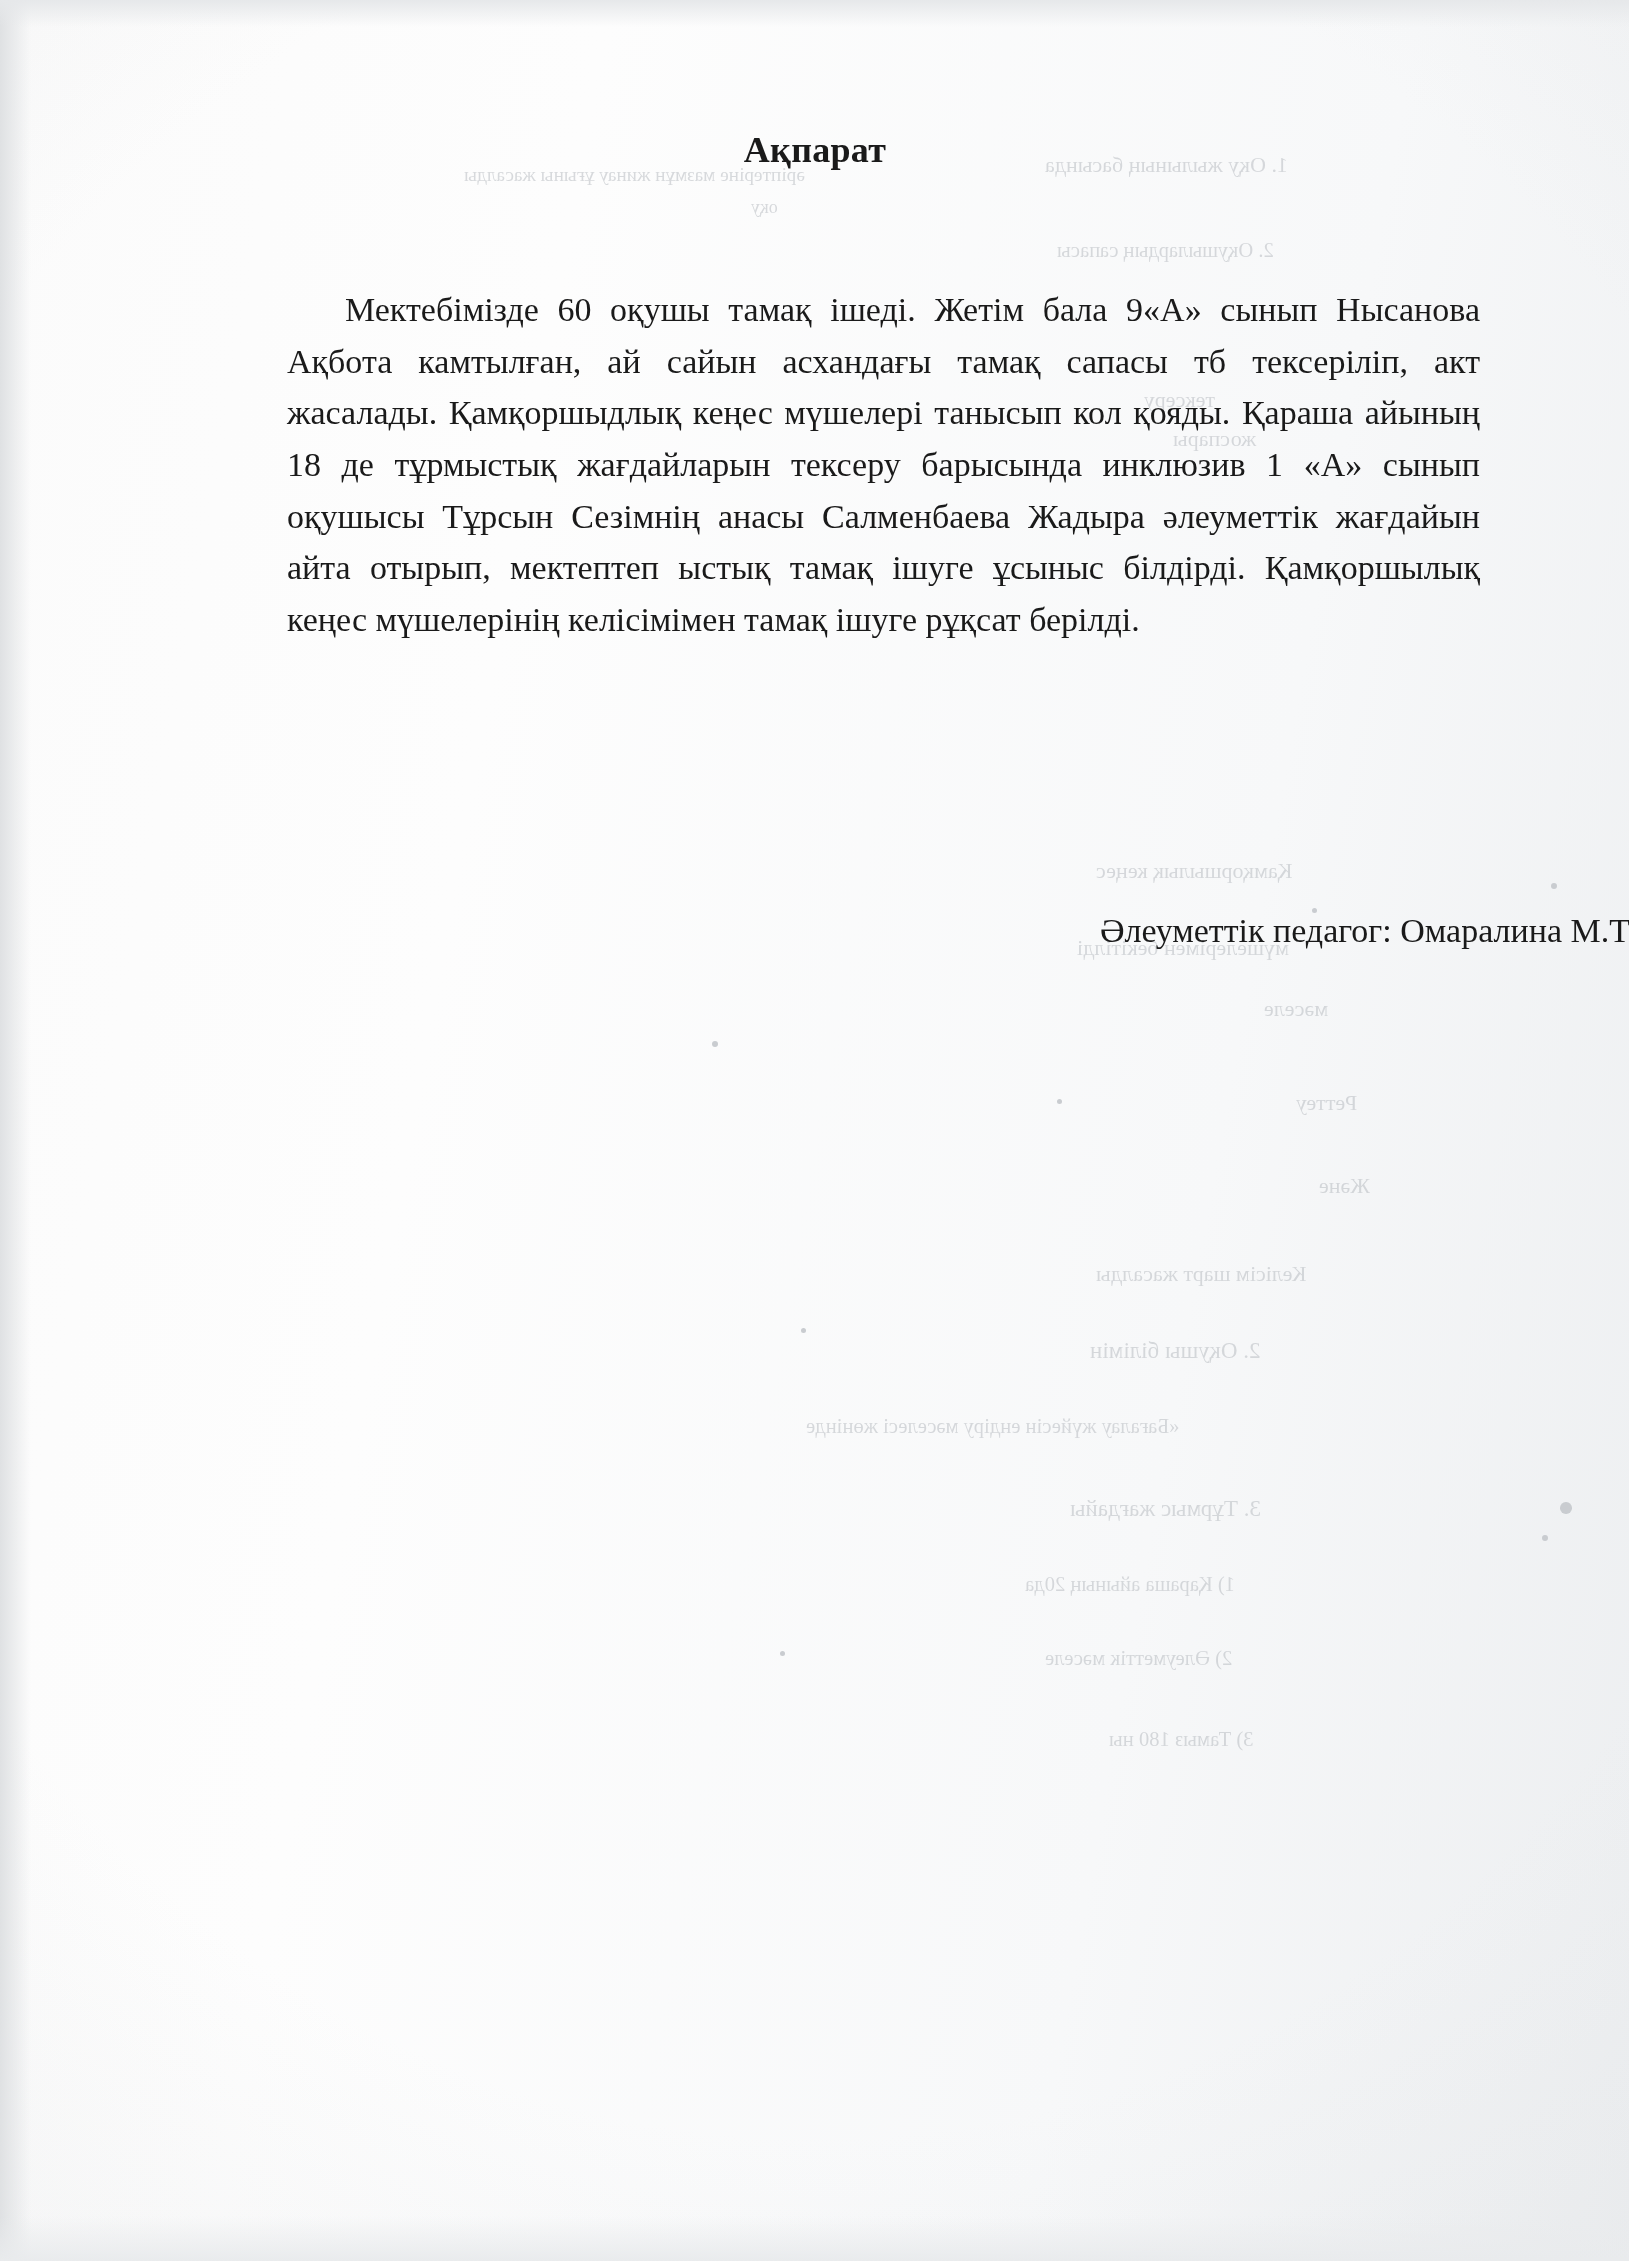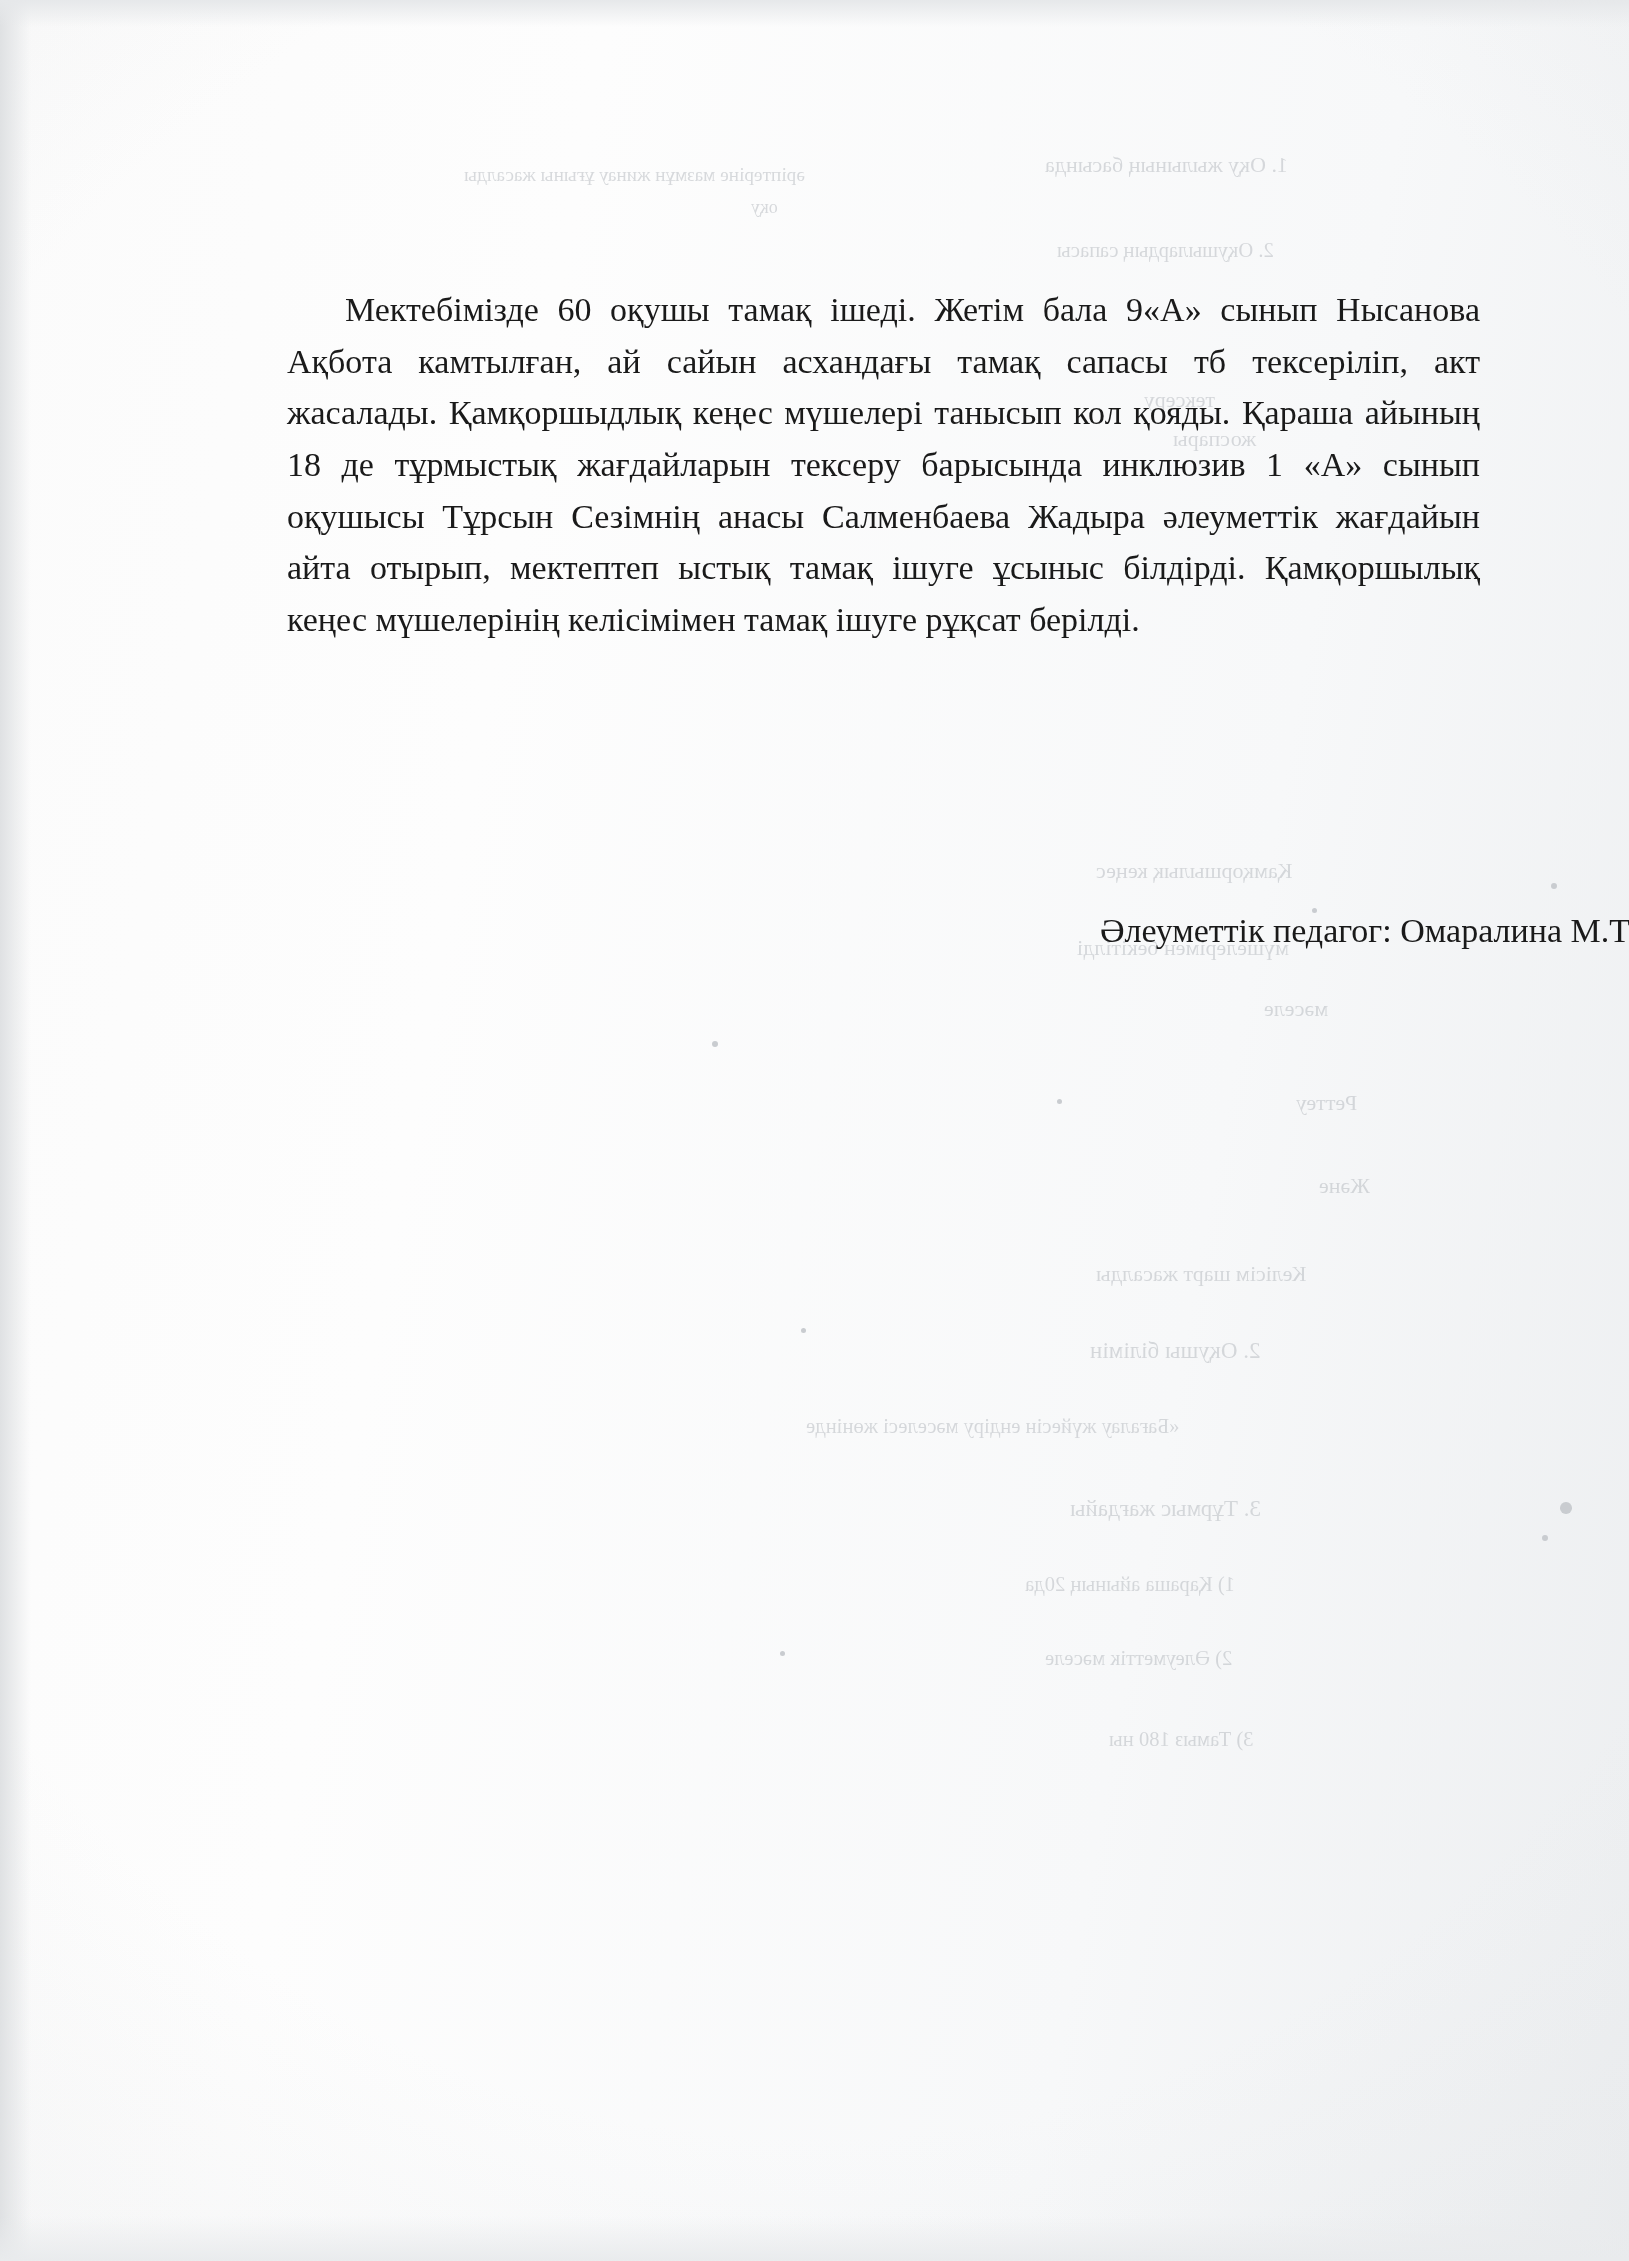--- a/index.html
+++ b/index.html
@@ -134,19 +134,20 @@
       <div class="speck" style="left: 712px; top: 1041px; width: 6.4px; height: 6.4px;"></div>
       <div class="speck" style="left: 1057px; top: 1099px; width: 5.2px; height: 5.2px;"></div>
       <div class="speck" style="left: 1312px; top: 908px; width: 5.2px; height: 5.2px;"></div>
       <div class="speck" style="left: 801px; top: 1328px; width: 5.2px; height: 5.2px;"></div>
       <div class="speck" style="left: 780px; top: 1651px; width: 5.2px; height: 5.2px;"></div>
       <div class="speck" style="left: 1551px; top: 883px; width: 6.4px; height: 6.4px;"></div>
       <div class="speck" style="left: 1542px; top: 1535px; width: 6.4px; height: 6.4px;"></div>
       <div class="speck" style="left: 1560px; top: 1502px; width: 11.6px; height: 11.6px;"></div>
     </div>
 
+  <div class="doc-title">Ақпарат</div>
 
   <div class="body-block">Мектебімізде 60  оқушы тамақ ішеді. Жетім  бала  9«А» сынып Нысанова Ақбота камтылған, ай сайын асхандағы тамақ сапасы тб тексеріліп, акт жасалады. Қамқоршыдлық кеңес мүшелері танысып кол қояды. Қараша айының 18  де тұрмыстық жағдайларын тексеру барысында инклюзив 1 «А» сынып оқушысы Тұрсын Сезімнің анасы Салменбаева Жадыра әлеуметтік жағдайын айта отырып, мектептеп ыстық тамақ ішуге ұсыныс білдірді. Қамқоршылық кеңес мүшелерінің келісімімен тамақ ішуге рұқсат  берілді.</div>
 
   <div class="signature">Әлеуметтік педагог: Омаралина М.Т</div>
 
 </div>
 
 
 </body></html>

